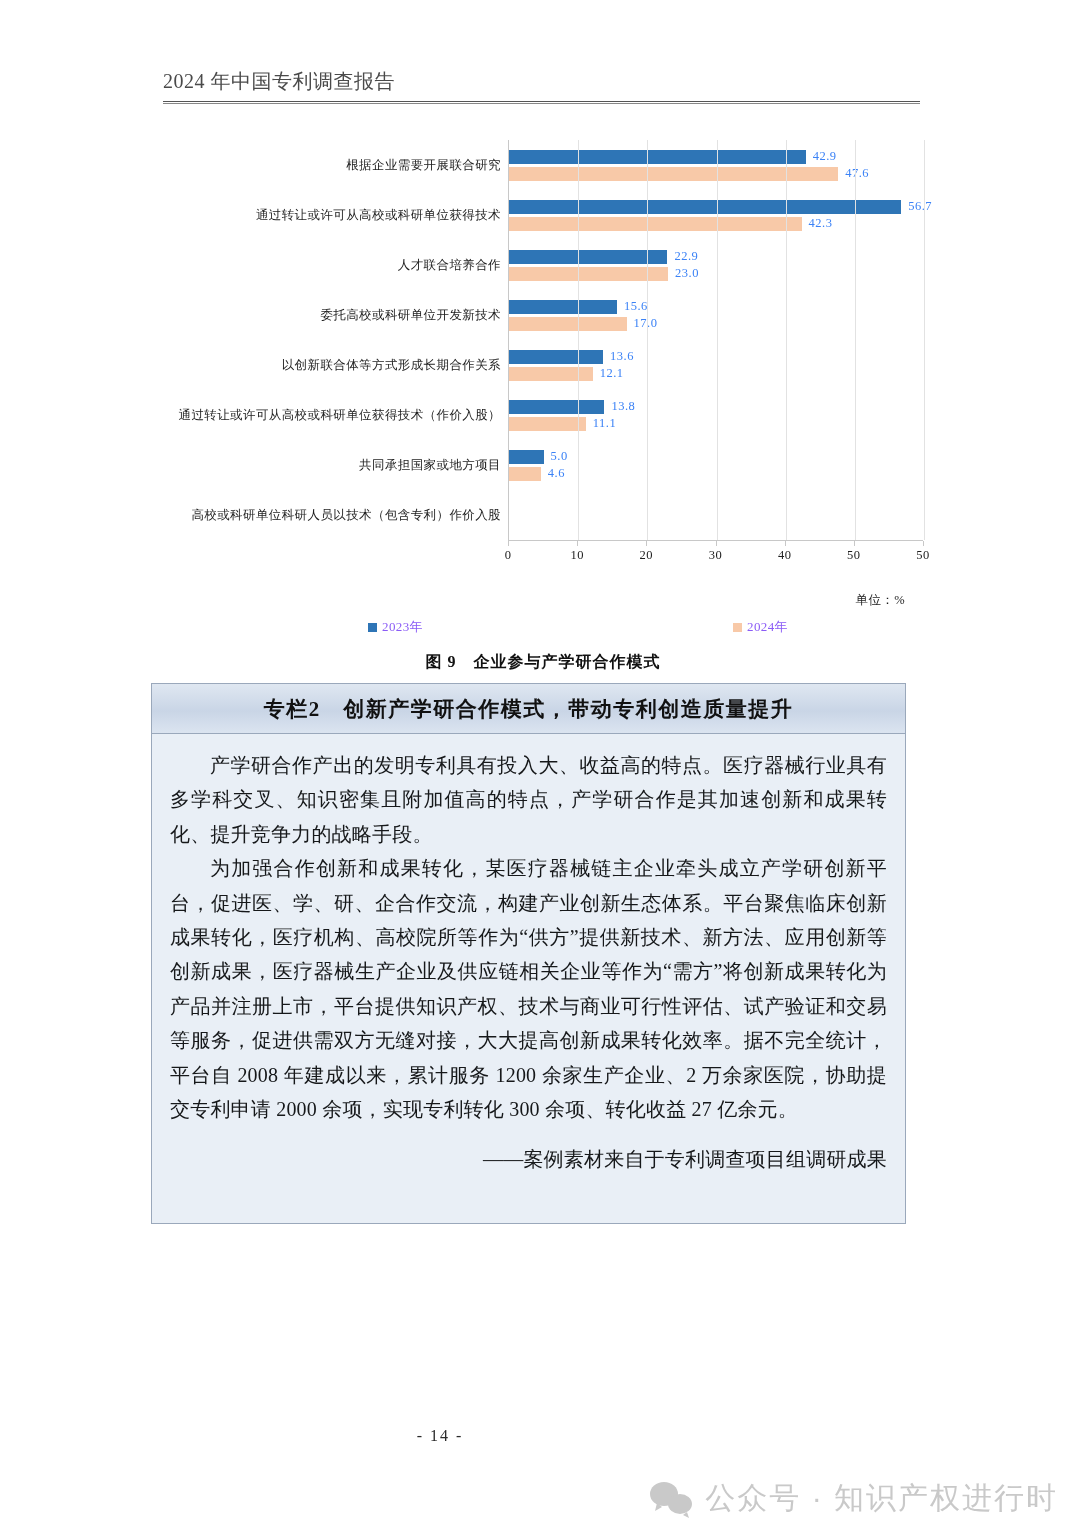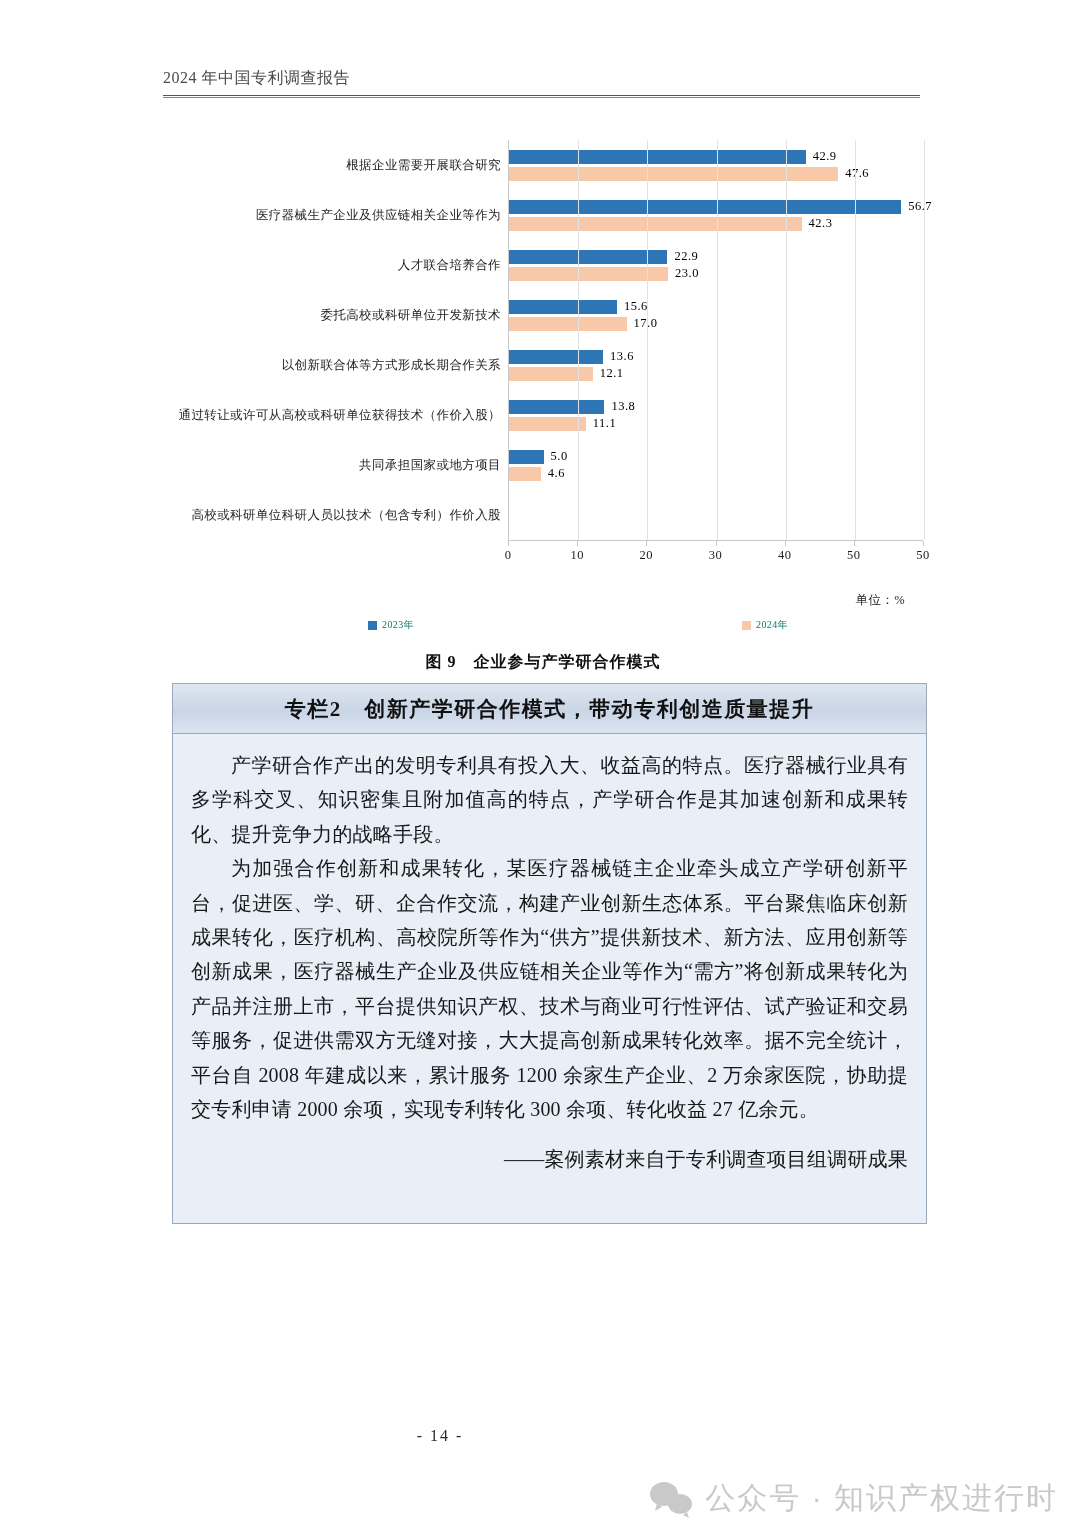--- a/index.html
+++ b/index.html
@@ -14,21 +14,21 @@
   }
 
   
   .page-header {
     position: absolute;
     left: 163px;
     top: 68px;
     width: 757px;
   }
   .page-header .header-text {
-    font-size: 16px;
+    font-size: 20px;
     color: #4a4a4a;
     letter-spacing: 0.5px;
     padding-bottom: 6px;
   }
   .page-header .header-rule {
     border-top: 1.5px solid #555;
     border-bottom: 1px solid #888;
     height: 3px;
   }
 
@@ -92,21 +92,21 @@
     align-items: center;
     height: 14px;
   }
   .bar {
     height: 14px;
   }
   .bar.s2023 { background: #2e75b6; }
   .bar.s2024 { background: #f8c9a8; }
   .bar-val {
     font-size: 12.5px;
-    color: #000000;
+    color: #3b82f6;
     margin-left: 7px;
     white-space: nowrap;
     letter-spacing: 0.5px;
   }
 
   
   .x-axis {
     display: flex;
     width: 100%;
   }
@@ -151,38 +151,38 @@
     justify-content: space-between;
   }
   .legend-item {
     display: flex;
     align-items: center;
     gap: 5px;
   }
   .legend-swatch { width: 9px; height: 9px; display: inline-block; }
   .legend-swatch.s2023 { background: #2e75b6; }
   .legend-swatch.s2024 { background: #f8c9a8; }
-  .legend-label { font-size: 10px; color: #0f766e; letter-spacing: 0.4px; }
+  .legend-label { font-size: 13px; color: #8b5cf6; letter-spacing: 0.4px; }
 
   .fig-caption {
     position: absolute;
     left: 0;
     top: 512px;
     width: 760px;
     text-align: center;
     font-size: 16px;
     font-weight: bold;
     color: #111;
     letter-spacing: 1px;
   }
 
   
   .callout {
     position: absolute;
-    left: 172px;
+    left: 151px;
     top: 683px;
     width: 755px;
     border: 1px solid #9aa8bb;
     background: #eaf0f7;
   }
   .callout-title {
     height: 50px;
     display: flex;
     align-items: center;
     justify-content: center;
@@ -251,21 +251,21 @@
 
 <div class="chart-figure">
 
   <div class="chart-plot">
 
     <div class="cat-labels">
       <div class="cat-row">
         <span class="cat-text">根据企业需要开展联合研究</span>
       </div>
       <div class="cat-row">
-        <span class="cat-text">医疗器械生产企业及供应链相关企业等作为</span>
+        <span class="cat-text">通过转让或许可从高校或科研单位获得技术</span>
       </div>
       <div class="cat-row">
         <span class="cat-text">人才联合培养合作</span>
       </div>
       <div class="cat-row">
         <span class="cat-text">委托高校或科研单位开发新技术</span>
       </div>
       <div class="cat-row">
         <span class="cat-text">以创新联合体等方式形成长期合作关系</span>
       </div>

